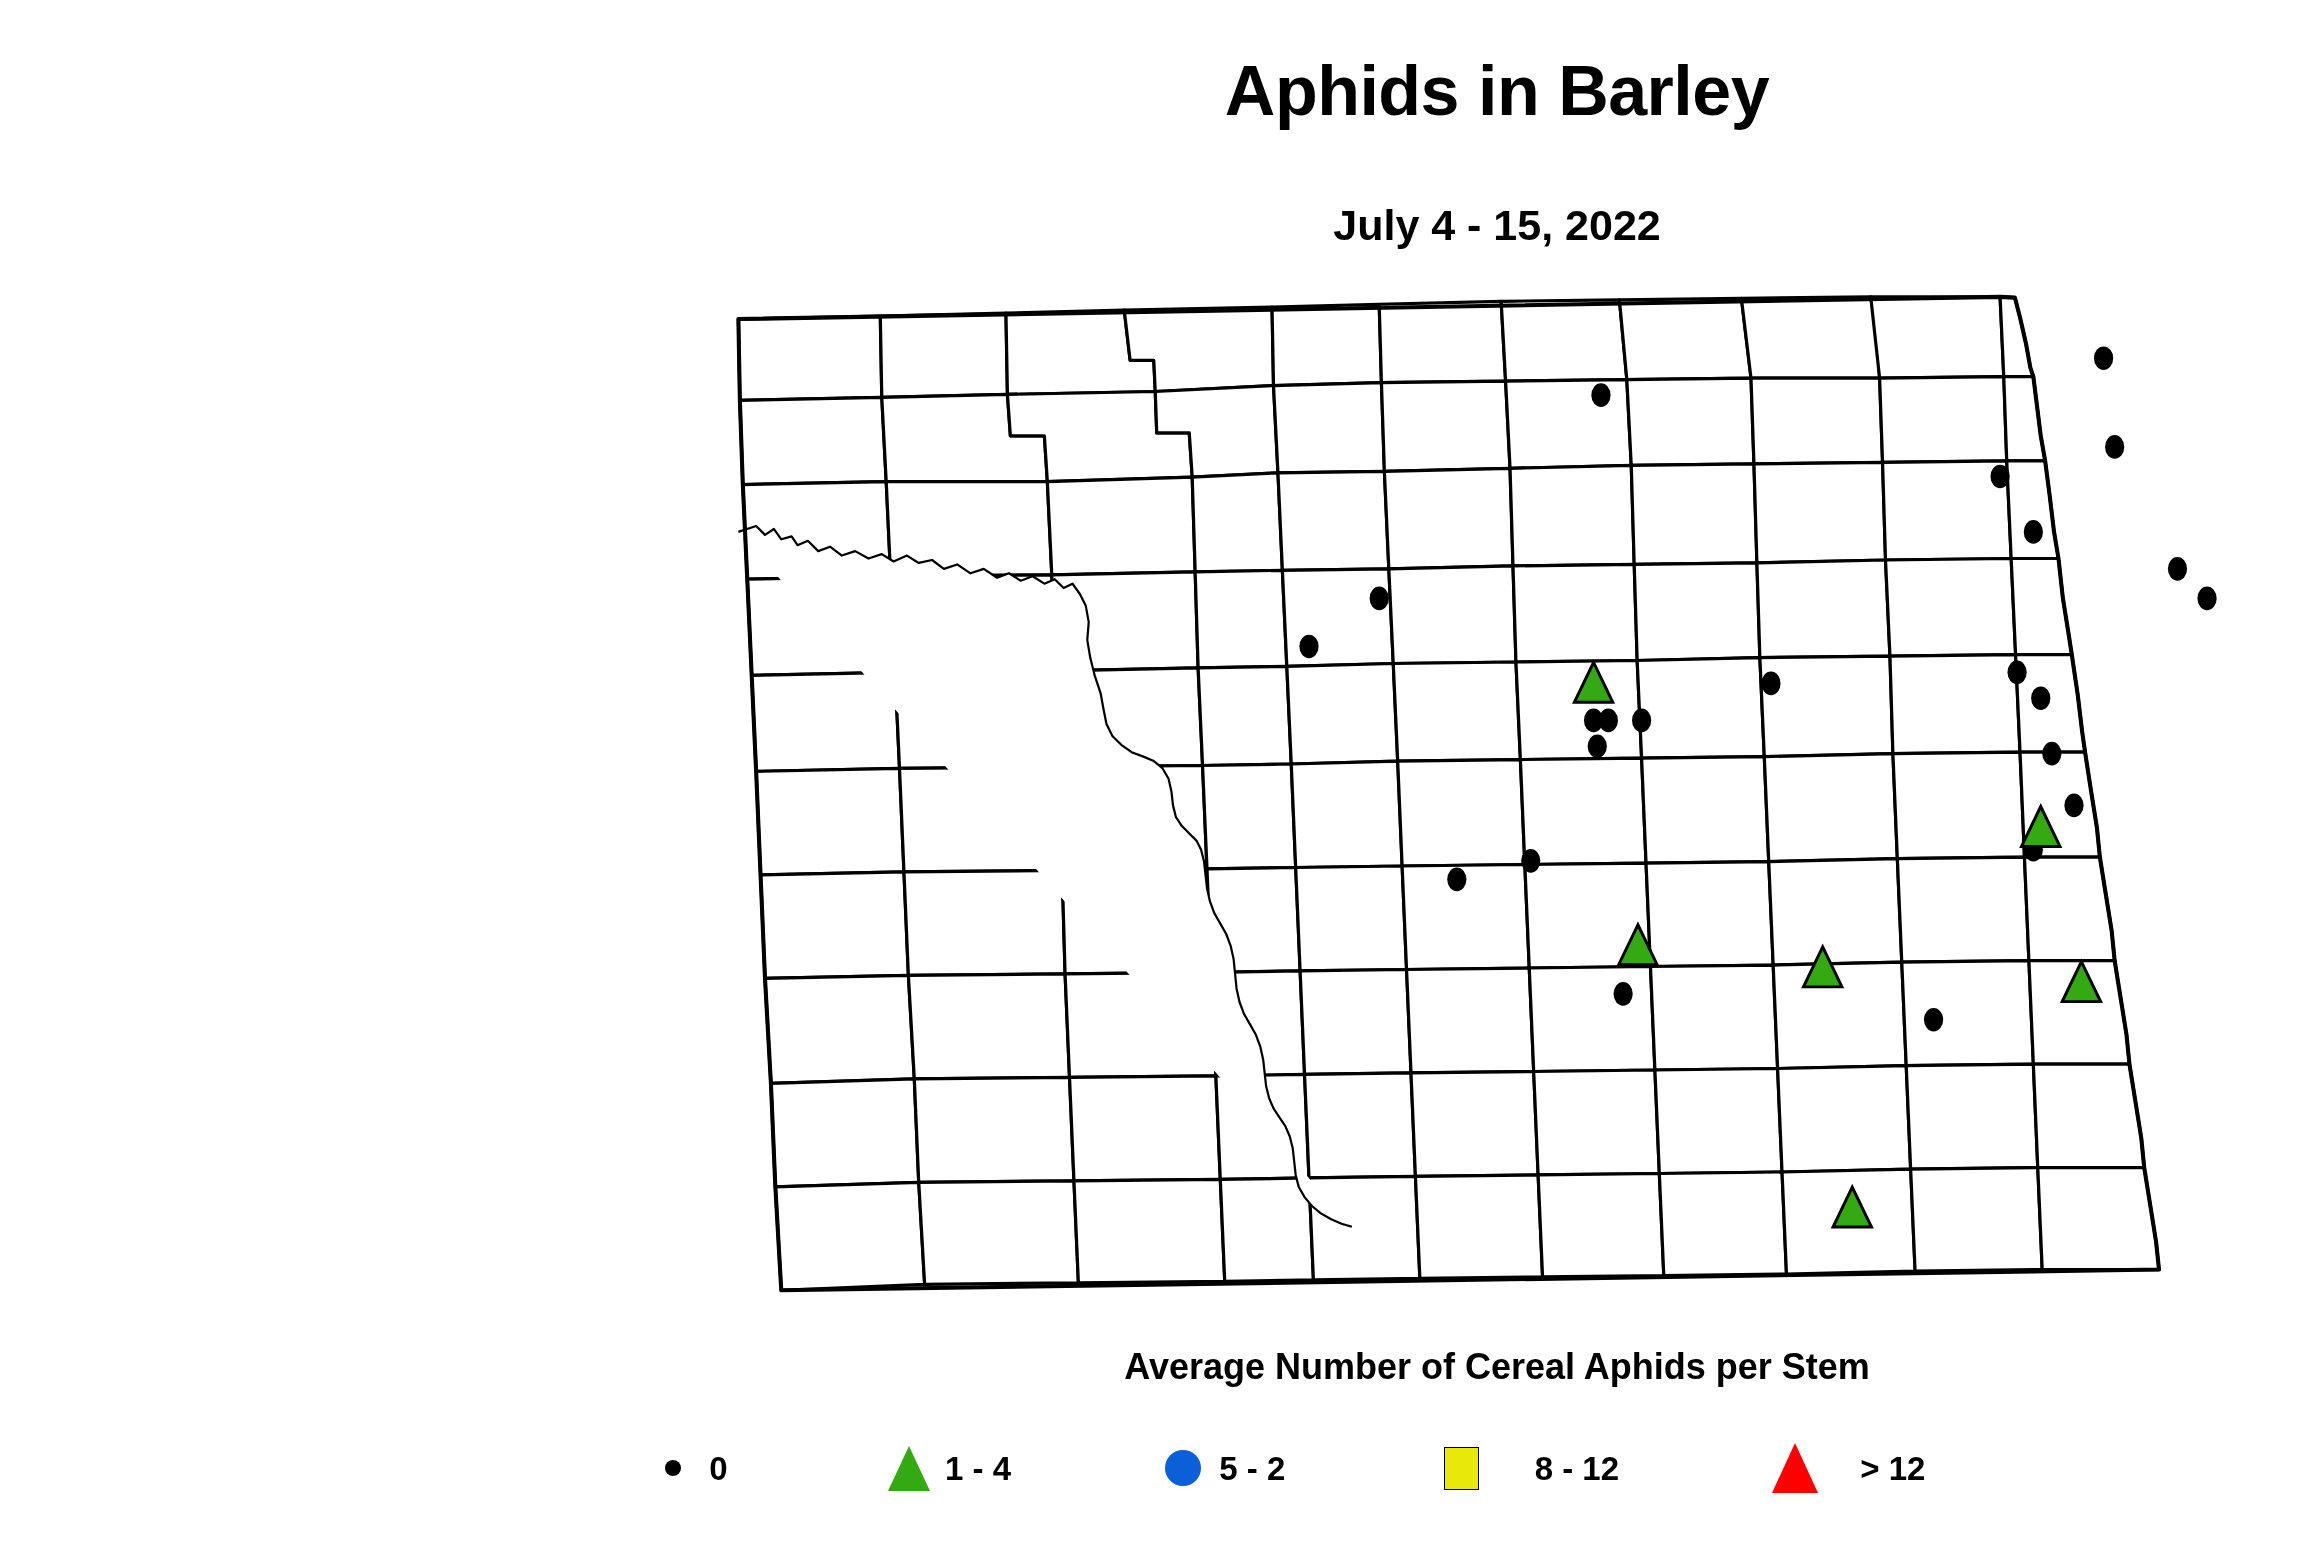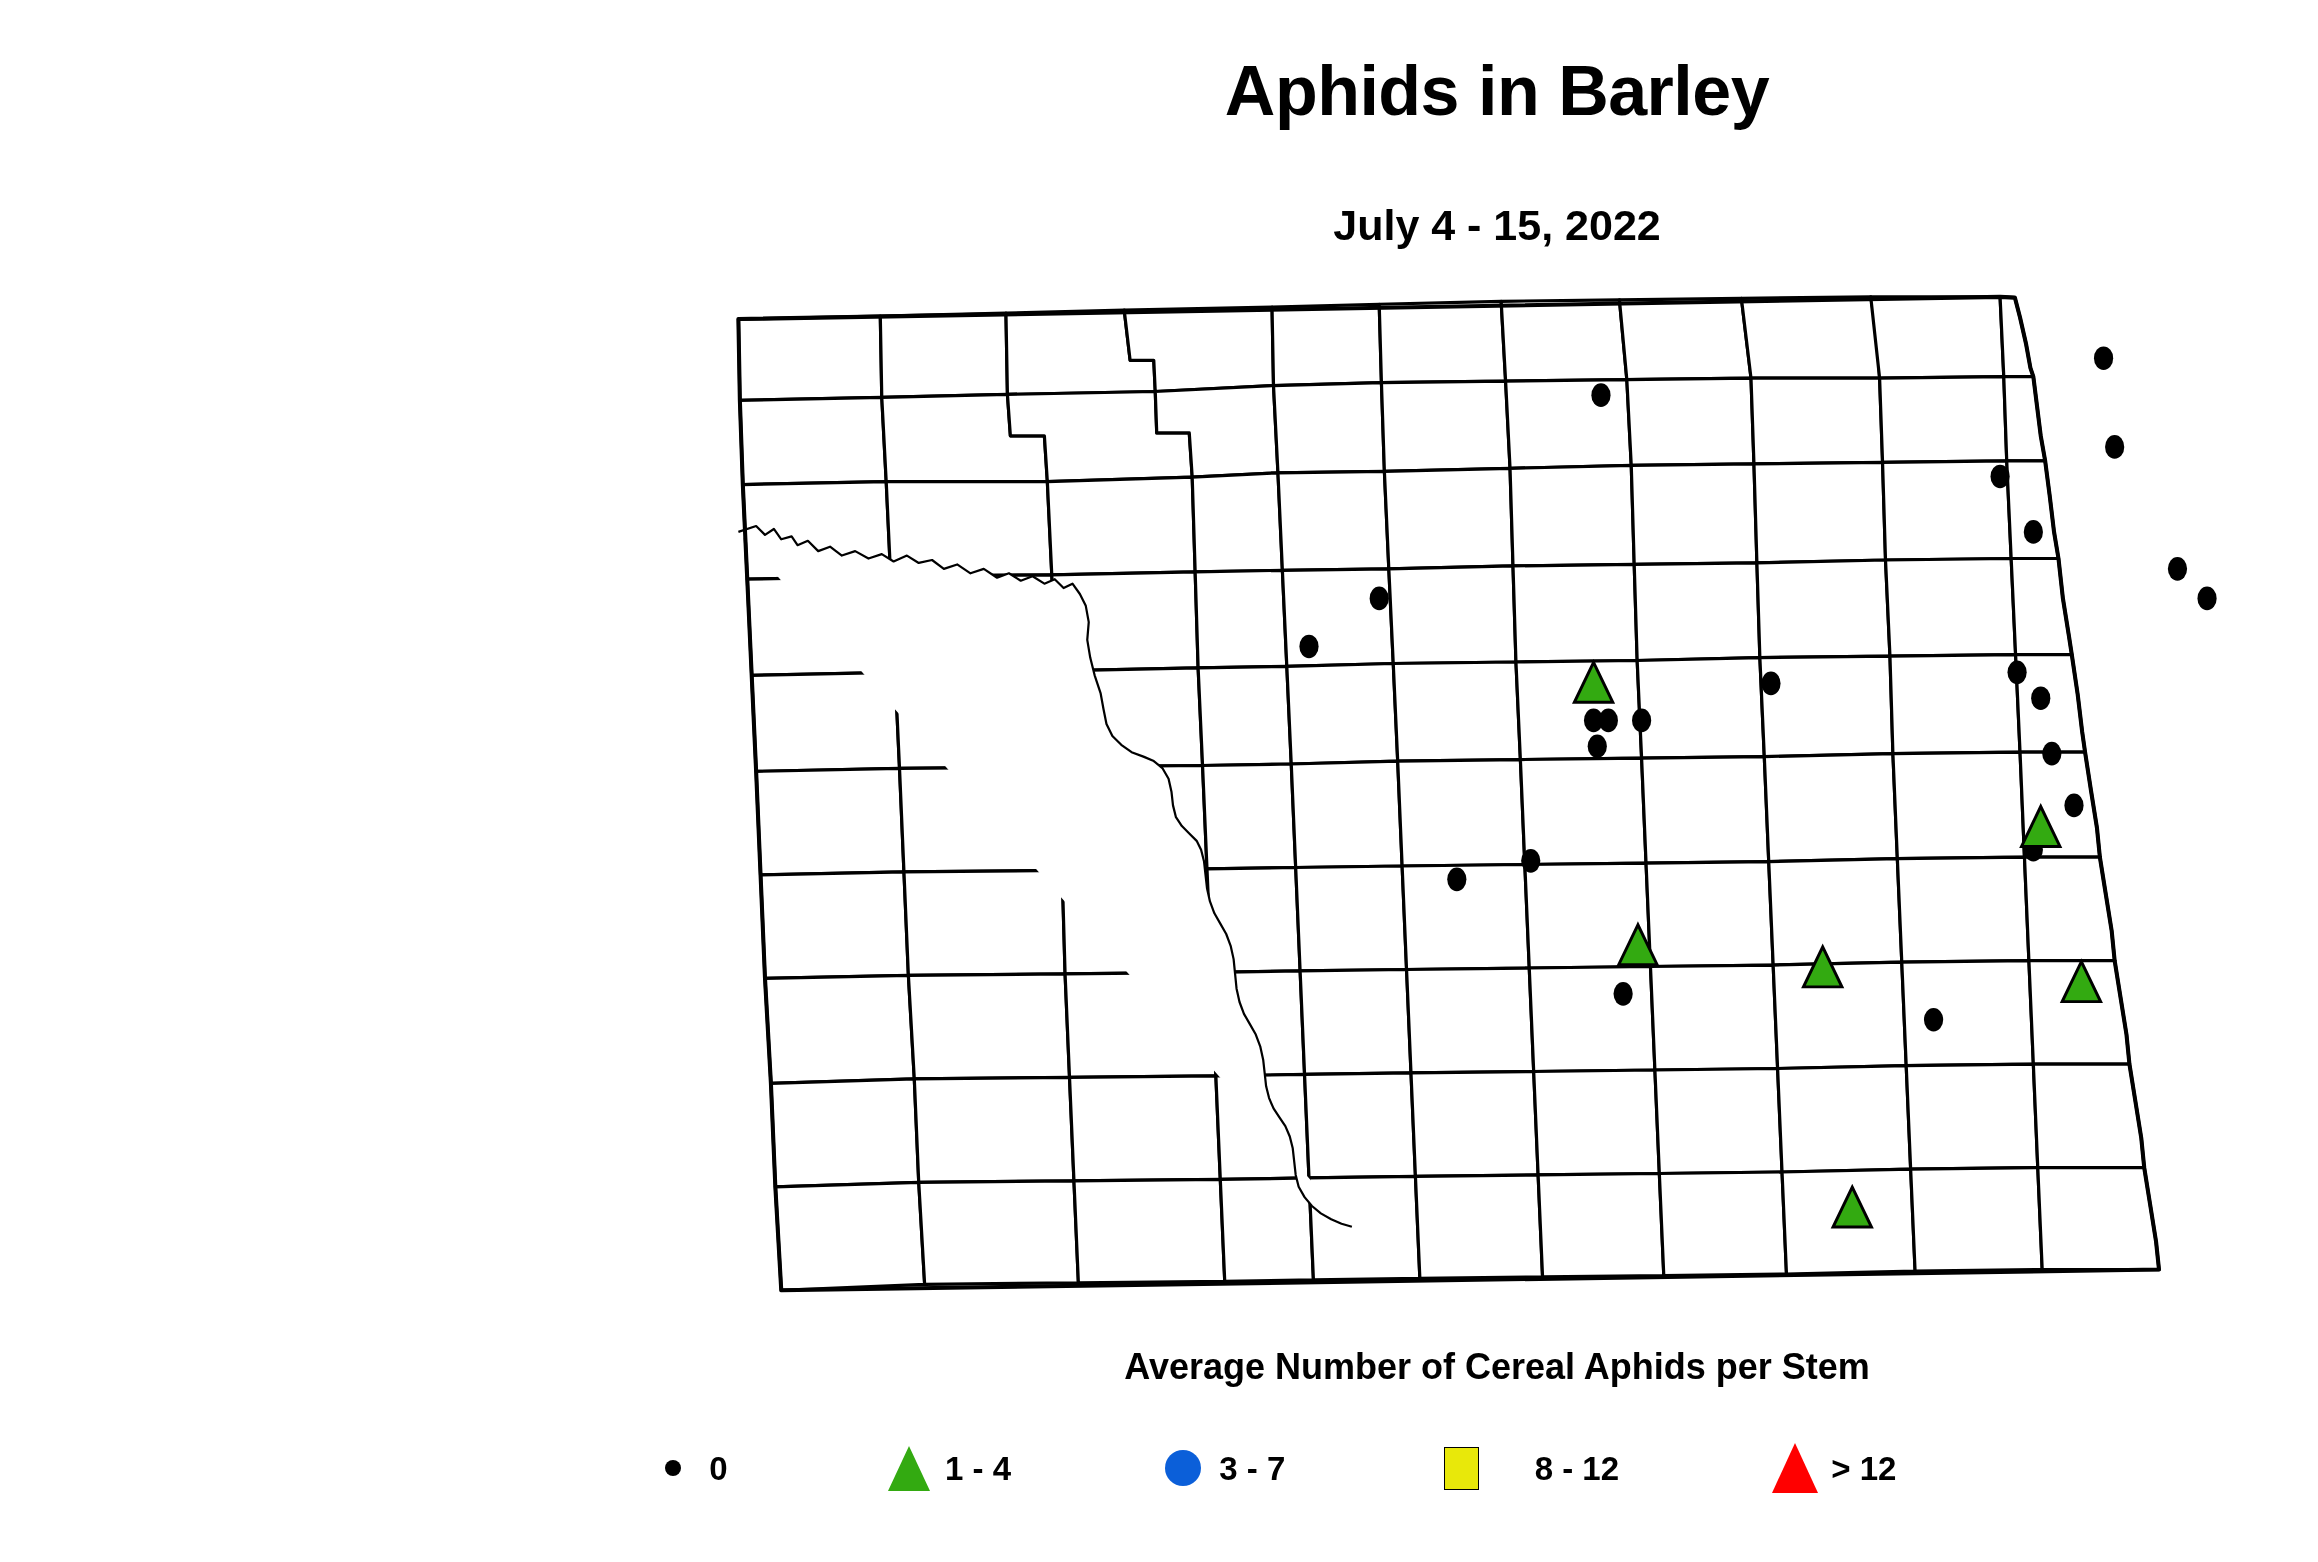--- a/index.html
+++ b/index.html
@@ -120,21 +120,21 @@
     font-size: 33px;
     font-weight: bold;
     white-space: nowrap;
     margin-left: 8.3px;
     line-height: 1.0;
   }
   .sp-0 { margin-left: 0px; }
   .sp-1 { margin-left: 153px; }
   .sp-2 { margin-left: 144px; }
   .sp-3 { margin-left: 148px; gap: 37px; }
-  .sp-4 { margin-left: 148px; }
+  .sp-4 { margin-left: 148px; gap: 29px; }
   .sym-dot {
     width: 16.7px;
     height: 16.7px;
     border-radius: 50%;
     background: #000000;
   }
   .sym-tri-green {
     width: 0;
     height: 0;
     border-left: 21.3px solid transparent;
@@ -368,21 +368,21 @@
       <span class="legend-sym">
           <span class="sym-tri-green"></span>
         </span>
       <span class="legend-label">1 - 4</span>
     </div>
 
     <div class="legend-item sp-2">
       <span class="legend-sym">
           <span class="sym-circle-blue"></span>
         </span>
-      <span class="legend-label">3 - 7</span>
+      <span class="legend-label">5 - 2</span>
     </div>
 
     <div class="legend-item sp-3">
       <span class="legend-sym">
           <span class="sym-square-yellow"></span>
         </span>
       <span class="legend-label">8 - 12</span>
     </div>
 
     <div class="legend-item sp-4">

